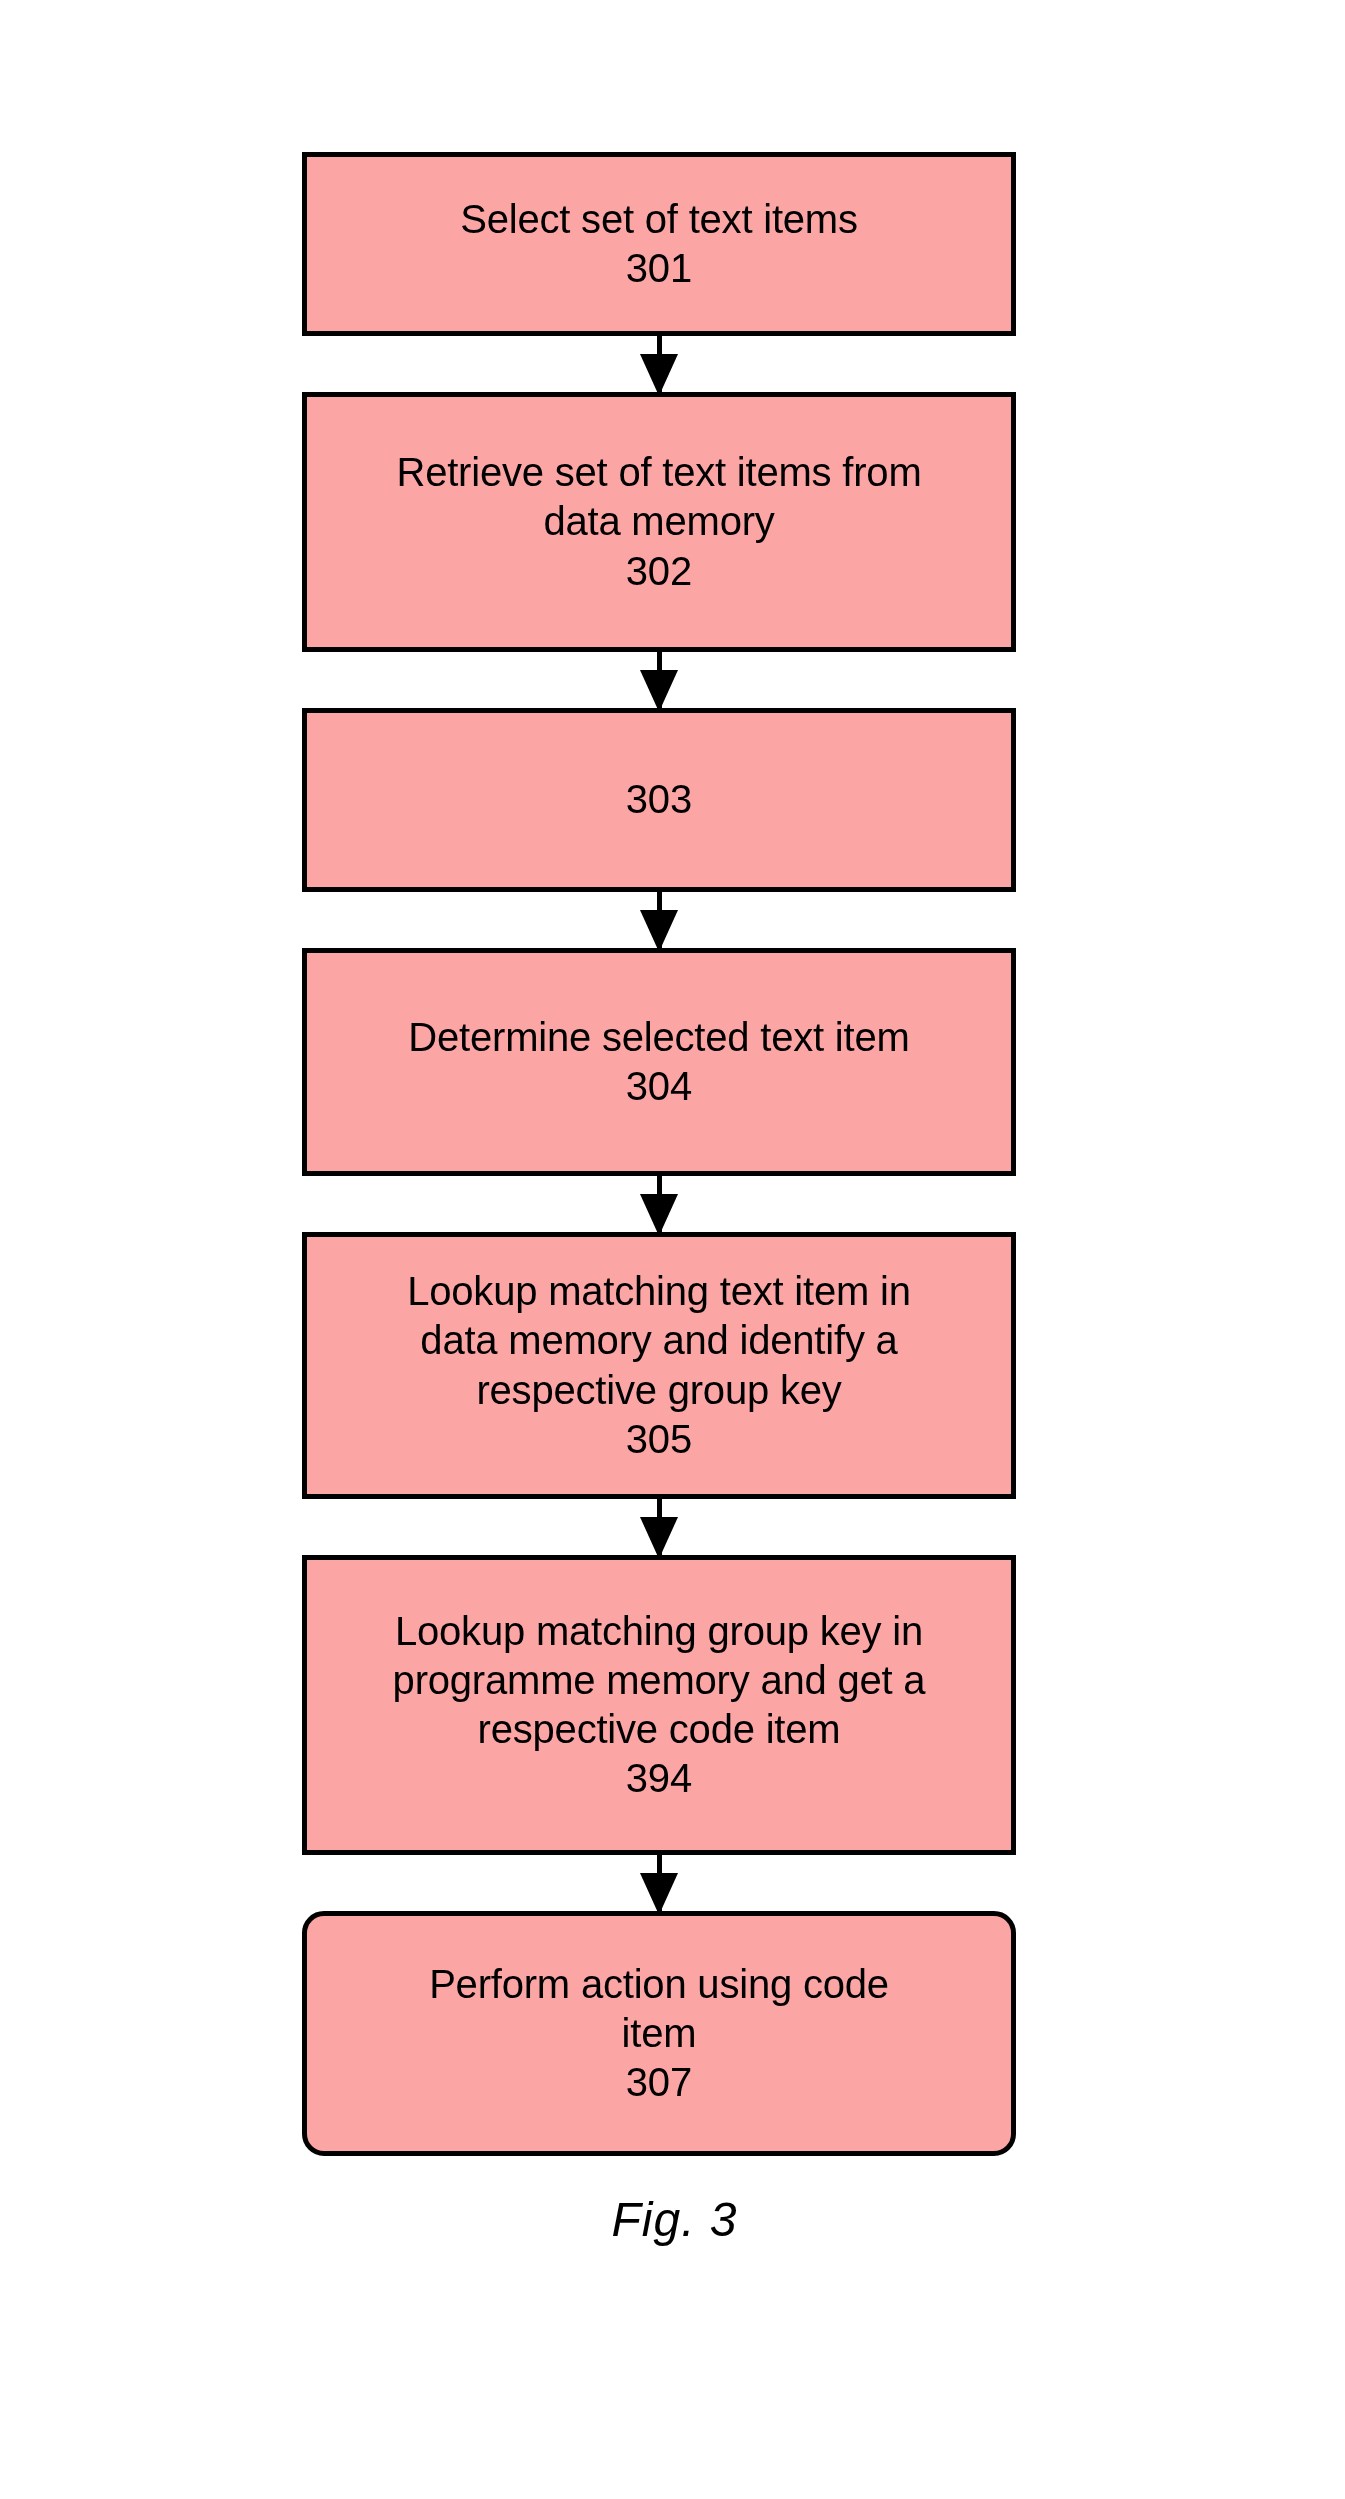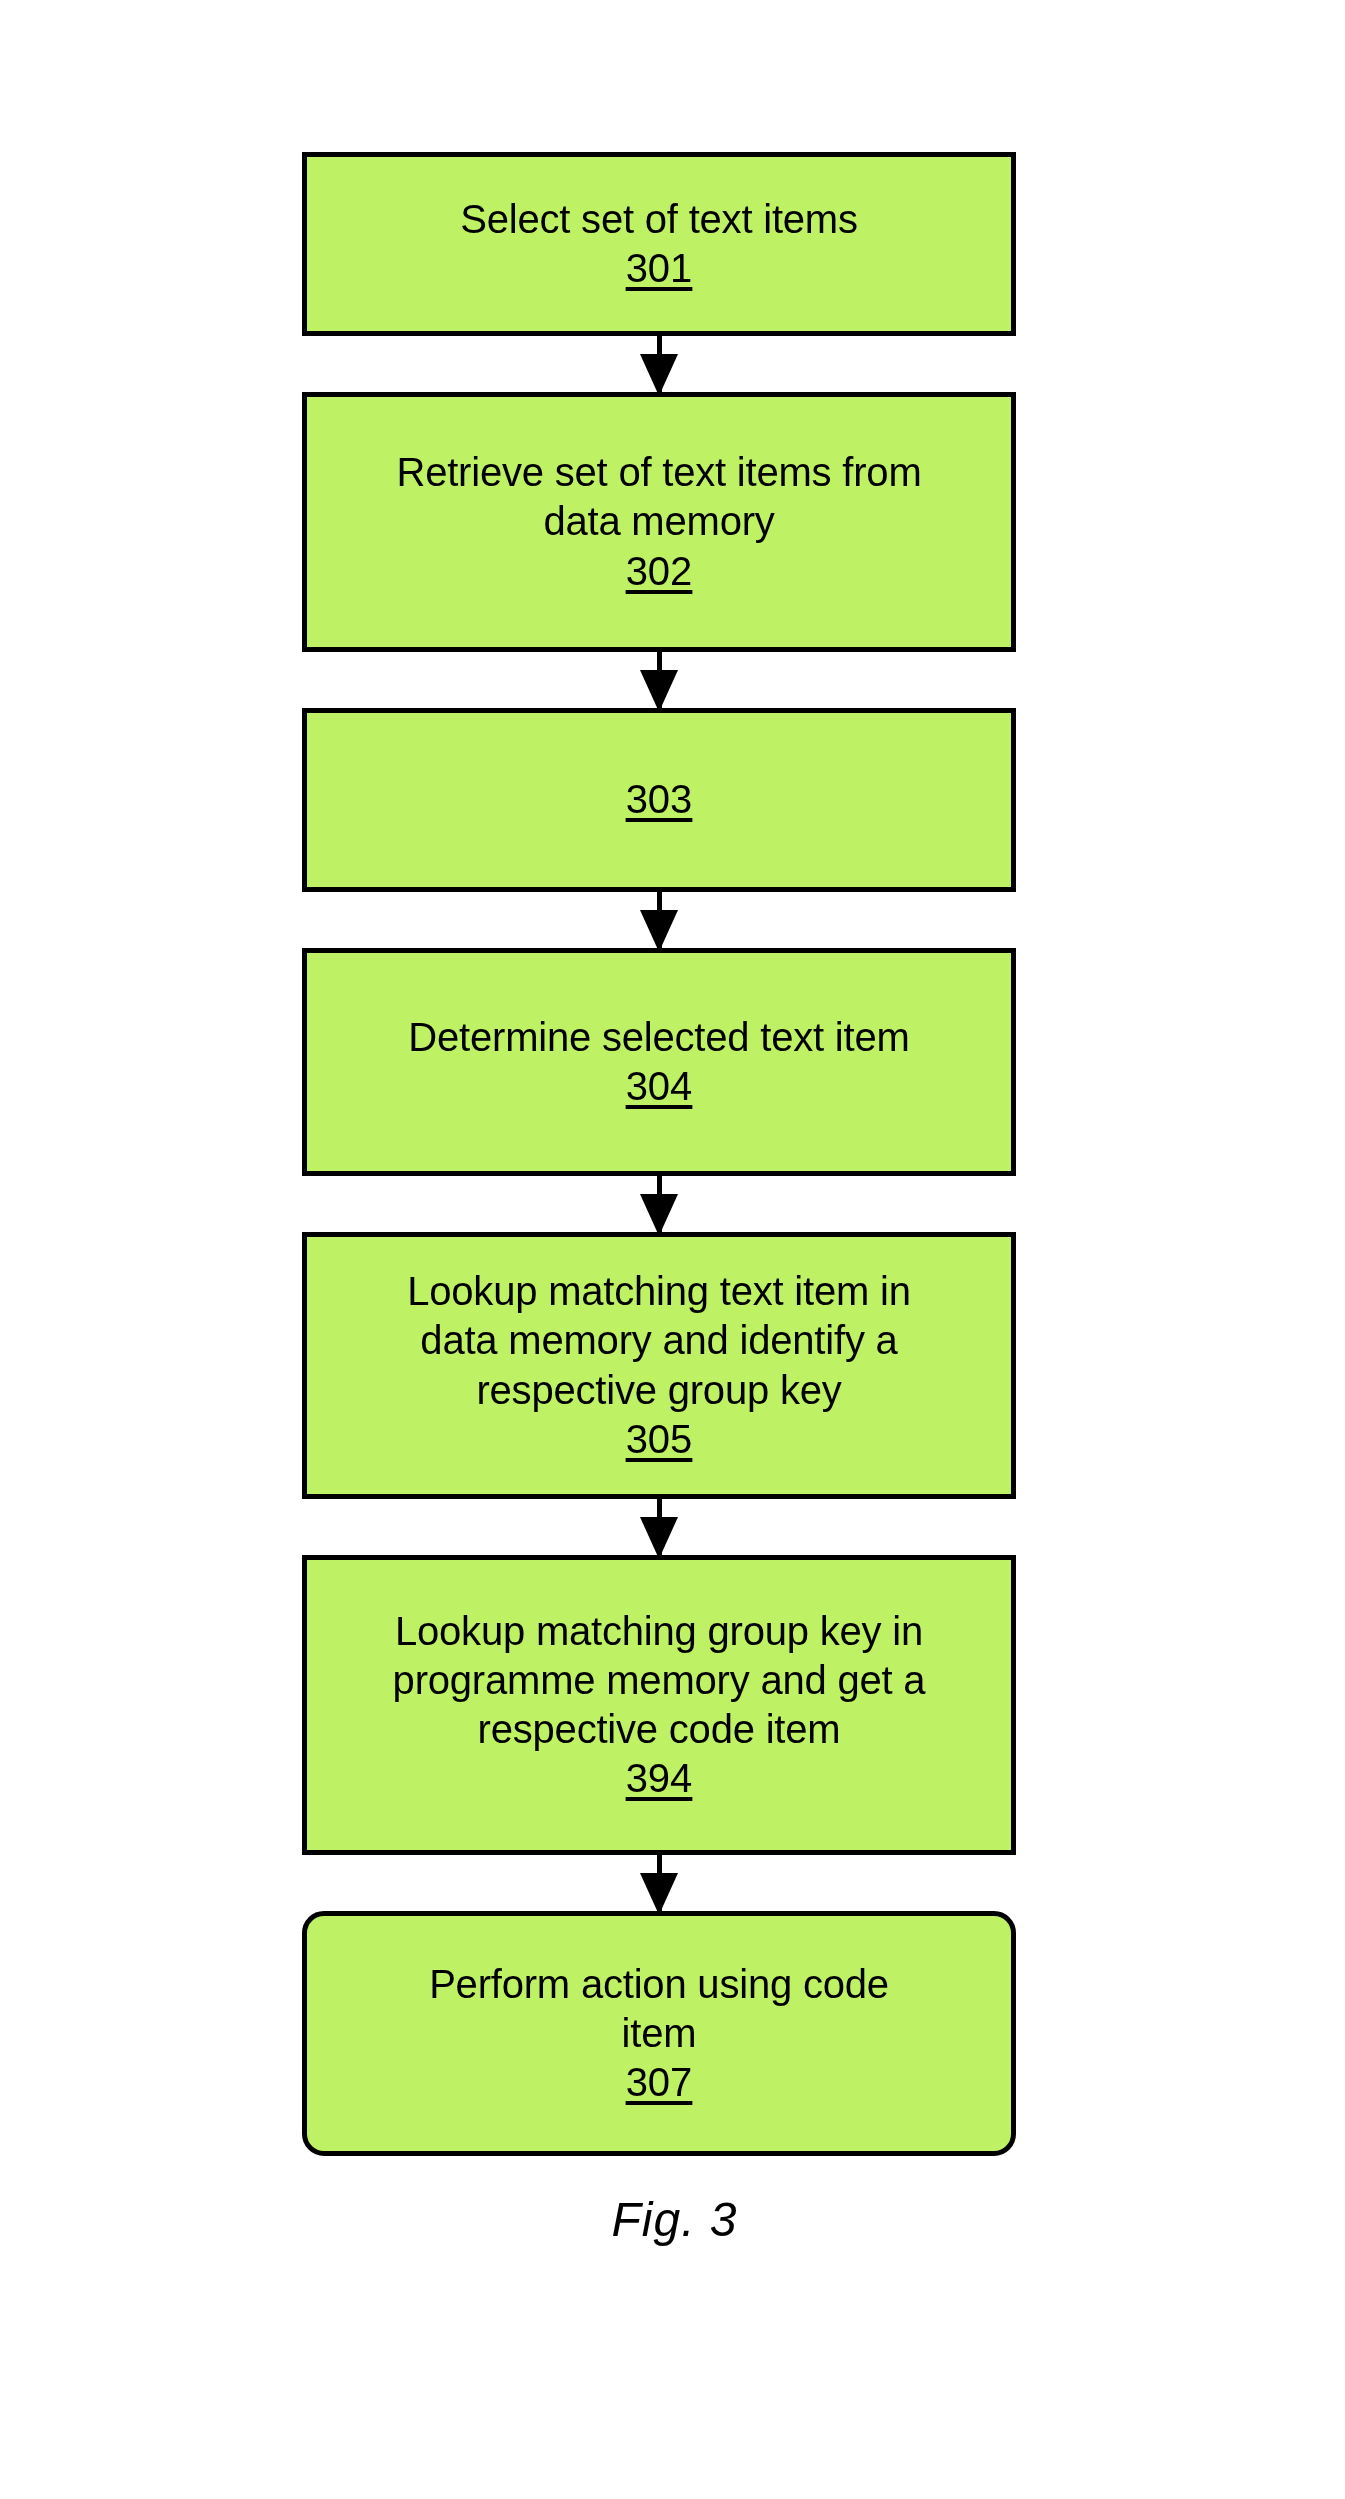--- a/index.html
+++ b/index.html
@@ -23,38 +23,37 @@
     position: absolute;
     left: 302px;
     top: 152px;
     width: 714px;
   }
   .node {
     position: relative;
     box-sizing: border-box;
     width: 714px;
     border: 5px solid #000000;
-    background: #bef264;
+    background: #fca5a5;
     display: flex;
     flex-direction: column;
     align-items: center;
     justify-content: center;
     text-align: center;
   }
   .node-text {
     font-size: 40px;
     line-height: 1.23;
     letter-spacing: -0.2px;
     white-space: pre-line;
     padding: 0 26px;
   }
   .node-num {
     font-size: 40px;
     line-height: 1.23;
-    text-decoration: underline;
     text-underline-offset: 5px;
     text-decoration-thickness: 4px;
     margin-top: 0;
   }
   
   .n1 { height: 184px; }
   .n2 { height: 260px; }
   .n3 { height: 184px; }
   .n4 { height: 228px; }
   .n5 { height: 267px; }

